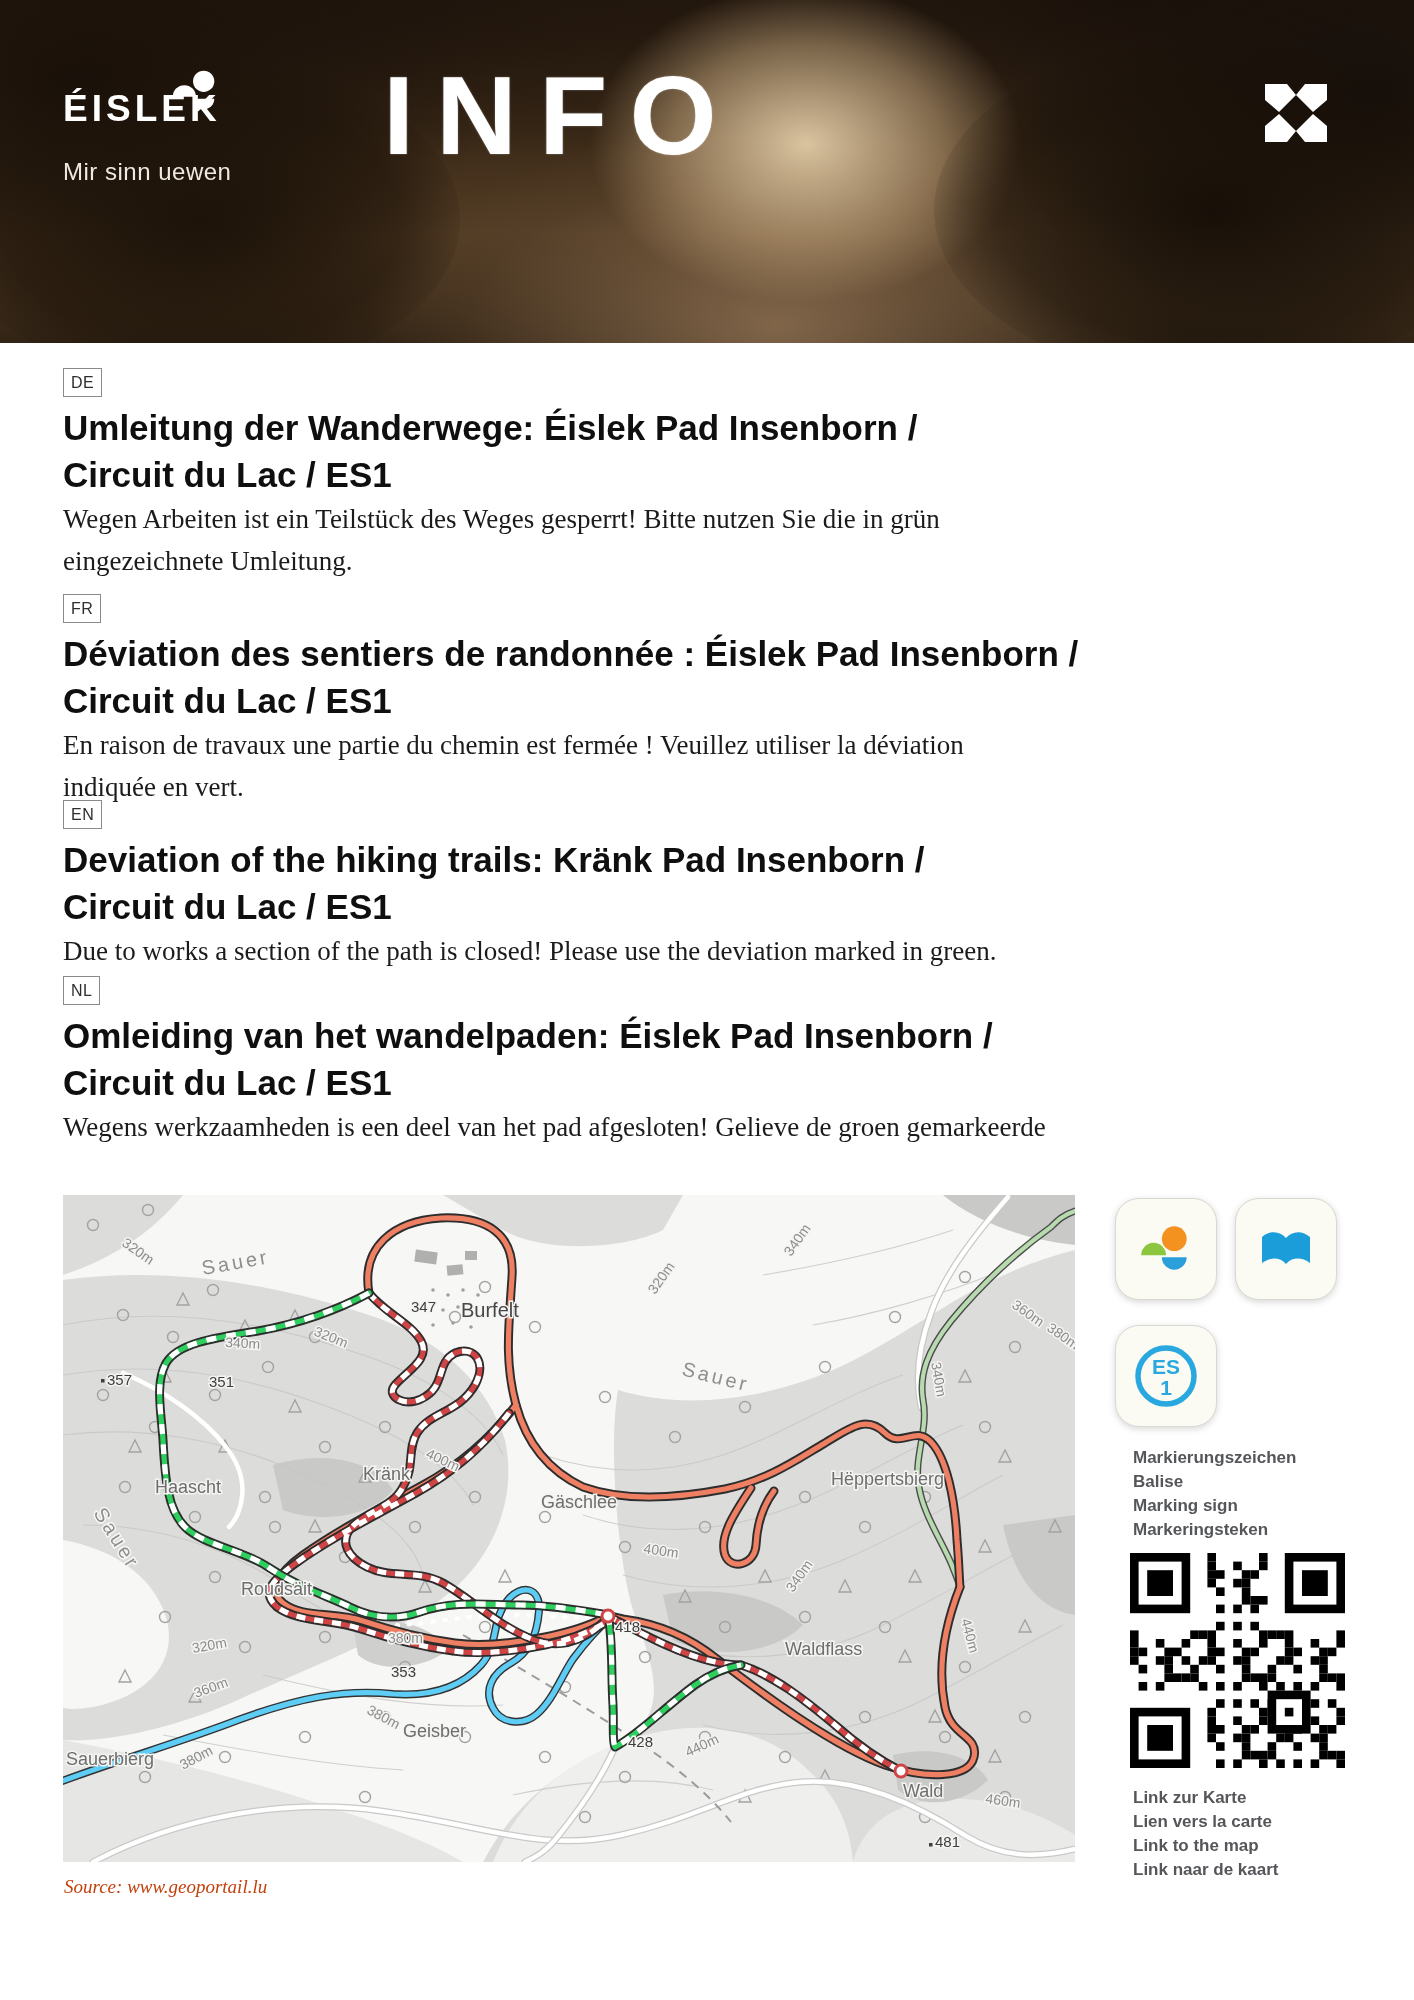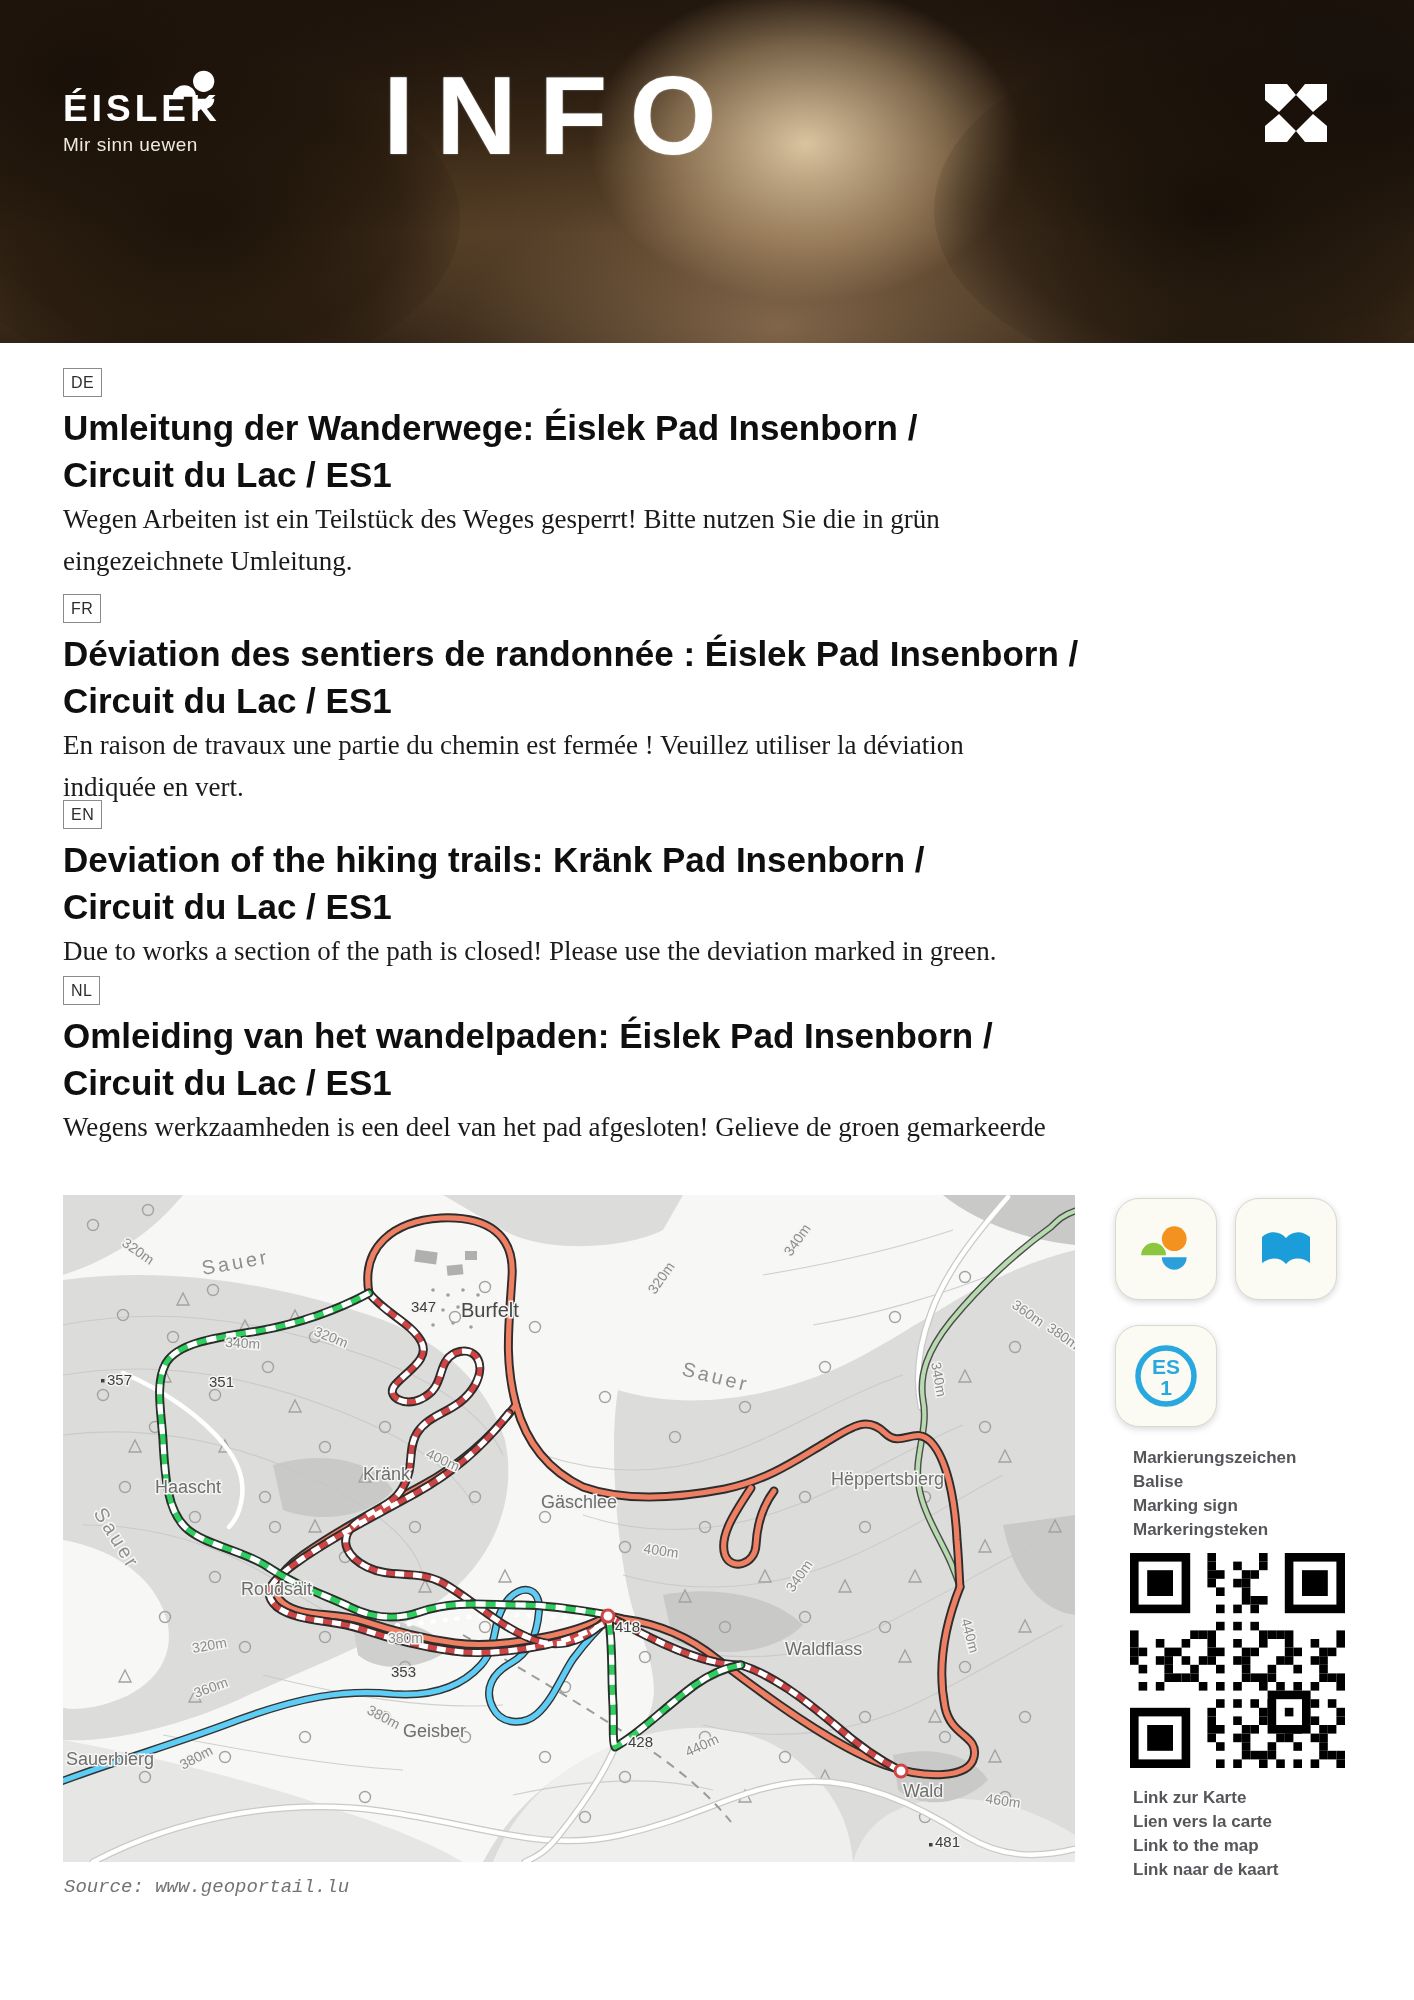--- a/index.html
+++ b/index.html
@@ -17,21 +17,21 @@
       radial-gradient(ellipse 700px 200px at 80% 0%, #1c120b, rgba(28,18,11,0) 80%),
       linear-gradient(180deg,#281c11 0%,#3a2917 38%,#543d25 68%,#35261668 100%),
       linear-gradient(180deg,#2a1d12 0%,#433019 55%,#2e2114 100%);}
   .hero .foliage-l{position:absolute;left:-60px;top:60px;width:520px;height:320px;border-radius:50%;
       background:radial-gradient(ellipse at center,#1d1309 0%,rgba(29,19,9,.55) 55%,rgba(29,19,9,0) 75%);}
   .hero .foliage-r{position:absolute;right:-80px;top:40px;width:560px;height:340px;border-radius:50%;
       background:radial-gradient(ellipse at center,#181008 0%,rgba(24,16,8,.5) 55%,rgba(24,16,8,0) 75%);}
 
   .brand{position:absolute;left:63px;top:88px;color:#fff;}
   .brand-text{font-size:37px;font-weight:700;letter-spacing:4px;color:#fff;}
-  .brand-tag{font-size:19px;font-weight:300;letter-spacing:.5px;color:#efe9e1;margin-top:4px;}
+  .brand-tag{font-size:24px;font-weight:300;letter-spacing:.5px;color:#efe9e1;margin-top:28px;}
   .brand-motif{position:absolute;left:102px;top:-26px;}
 
   .info-title{position:absolute;left:383px;top:40px;width:660px;color:#fff;
       font-size:112px;font-weight:700;letter-spacing:22px;font-family:"Liberation Sans",sans-serif;
       text-shadow:0 0 2px rgba(255,255,255,.4);margin-top:11px;}
   .lux-x{position:absolute;left:1263px;top:82px;}
 
   
   .section{position:absolute;left:63px;width:1080px;}
   .lang-badge{display:inline-block;border:1.5px solid #8a8a8a;color:#2e2e2e;background:#fff;
@@ -57,21 +57,21 @@
   .road-c{fill:none;stroke:#c9c9c8;stroke-width:7;stroke-linecap:round;}
   .road{fill:none;stroke:#ffffff;stroke-width:4.5;stroke-linecap:round;}
   .dotted{fill:none;stroke:#ffffff;stroke-width:4.5;stroke-dasharray:1 11;stroke-linecap:round;}
   .graydash{fill:none;stroke:#9b9b9b;stroke-width:2;stroke-dasharray:9 7;}
   .lbl{fill:#6e6e6e;font-size:18px;paint-order:stroke;stroke:#f4f4f3;stroke-width:3px;font-family:"Liberation Sans",sans-serif;}
   .lbl-dark{fill:#474747;font-size:20px;}
   .clab{fill:#8c8c8c;font-size:14px;paint-order:stroke;stroke:#f4f4f3;stroke-width:3px;font-family:"Liberation Sans",sans-serif;}
   .spot{fill:#3e3e3e;font-size:15px;paint-order:stroke;stroke:#f4f4f3;stroke-width:3px;font-family:"Liberation Sans",sans-serif;}
   .riv{fill:#8f8f8f;font-size:20px;letter-spacing:3px;paint-order:stroke;stroke:#f7f7f6;stroke-width:3px;font-family:"Liberation Sans",sans-serif;}
   .source-credit{position:absolute;left:64px;top:1876px;font-size:19px;font-style:italic;
-      color:#737373;font-family:Liberation Mono, monospace;}
+      color:#c2410c;font-family:Liberation Serif, serif;}
 
   
   .app-tile{position:absolute;width:100px;height:100px;background:#fbfaf3;border:1px solid #d9d9d1;
       border-radius:24px;box-shadow:0 2px 7px rgba(0,0,0,.16);display:flex;align-items:center;justify-content:center;}
   .side-text{position:absolute;left:1133px;width:230px;font-size:17px;font-weight:700;color:#55565a;line-height:24px;}
   .qr-box{position:absolute;left:1130px;top:1553px;width:215px;height:215px;background:#fff;}
 </style>
 </head>
 <body>
 

